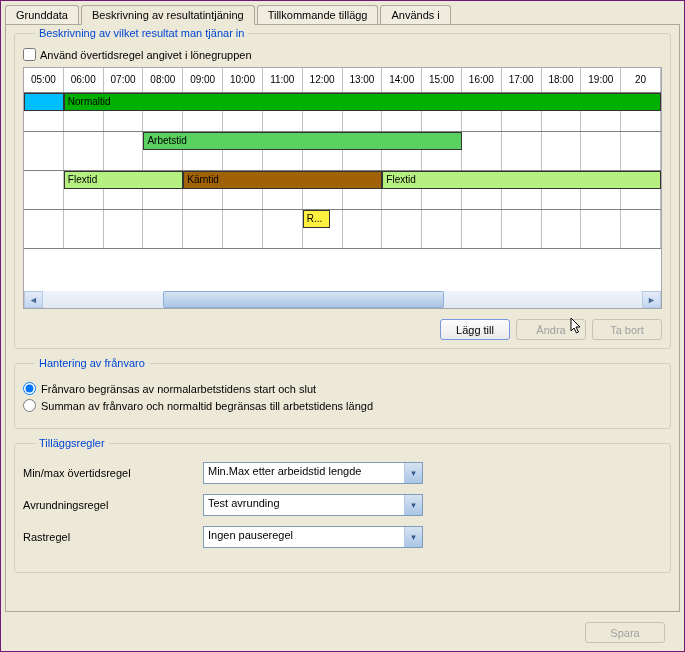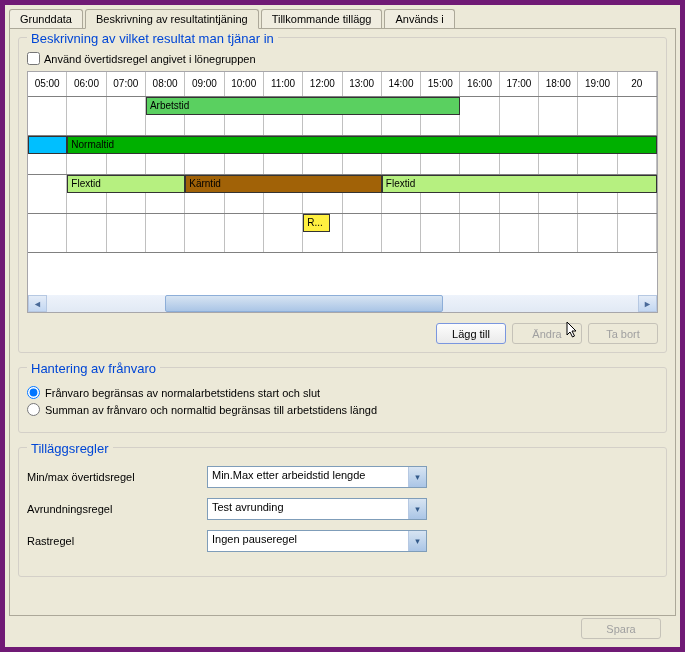--- a/index.html
+++ b/index.html
@@ -9,21 +9,21 @@
     font-size: 11px;
     background: #ece9d8;
     color: #000;
   }
   .window {
     width: 685px;
     height: 652px;
     background: #ece9d8;
     box-sizing: border-box;
     position: relative;
-    border: 5px solid #701a75;
+    border: 1px solid #701a75;
   }
   
   .tabs {
     display: flex;
     align-items: flex-end;
     padding: 4px 4px 0 4px;
     gap: 0;
   }
   .tab {
     padding: 3px 10px;
@@ -58,25 +58,25 @@
   .group {
     border: 1px solid #d4d0c8;
     border-radius: 3px;
     margin-bottom: 14px;
     padding: 14px 8px 8px 8px;
     position: relative;
   }
   .group-title {
     position: absolute;
     top: -7px;
-    left: 8px;
+    left: 20px;
     background: #ece9d8;
     color: #0046d5;
     padding: 0 4px;
-    font-size: 13px;
+    font-size: 11px;
   }
   
   .checkrow {
     display: flex;
     align-items: center;
     gap: 4px;
     margin-bottom: 6px;
   }
   .checkrow input[type=checkbox] {
     width: 13px;
@@ -314,47 +314,47 @@
                   <div></div>
                   <div></div>
                   <div></div>
                   <div></div>
                   <div></div>
                   <div></div>
                   <div></div>
                   <div></div>
                   <div></div>
                 </div>
-              <div class="bar" style="left:18.75%;right:31.25%;background:#5ad060;">
-                <span>Arbetstid</span>
-              </div>
-            </div>
-
-            <div class="row">
-              <div class="grid">
-                  <div></div>
-                  <div></div>
-                  <div></div>
-                  <div></div>
-                  <div></div>
-                  <div></div>
-                  <div></div>
-                  <div></div>
-                  <div></div>
-                  <div></div>
-                  <div></div>
-                  <div></div>
-                  <div></div>
-                  <div></div>
-                  <div></div>
-                  <div></div>
-                </div>
               <div class="bar" style="left:0%;right:93.75%;background:#00bfff;"></div>
               <div class="bar" style="left:6.25%;right:0%;background:#00b000;">
                 <span>Normaltid</span>
+              </div>
+            </div>
+
+            <div class="row">
+              <div class="grid">
+                  <div></div>
+                  <div></div>
+                  <div></div>
+                  <div></div>
+                  <div></div>
+                  <div></div>
+                  <div></div>
+                  <div></div>
+                  <div></div>
+                  <div></div>
+                  <div></div>
+                  <div></div>
+                  <div></div>
+                  <div></div>
+                  <div></div>
+                  <div></div>
+                </div>
+              <div class="bar" style="left:18.75%;right:31.25%;background:#5ad060;">
+                <span>Arbetstid</span>
               </div>
             </div>
 
             <div class="row">
               <div class="grid">
                   <div></div>
                   <div></div>
                   <div></div>
                   <div></div>
                   <div></div>

